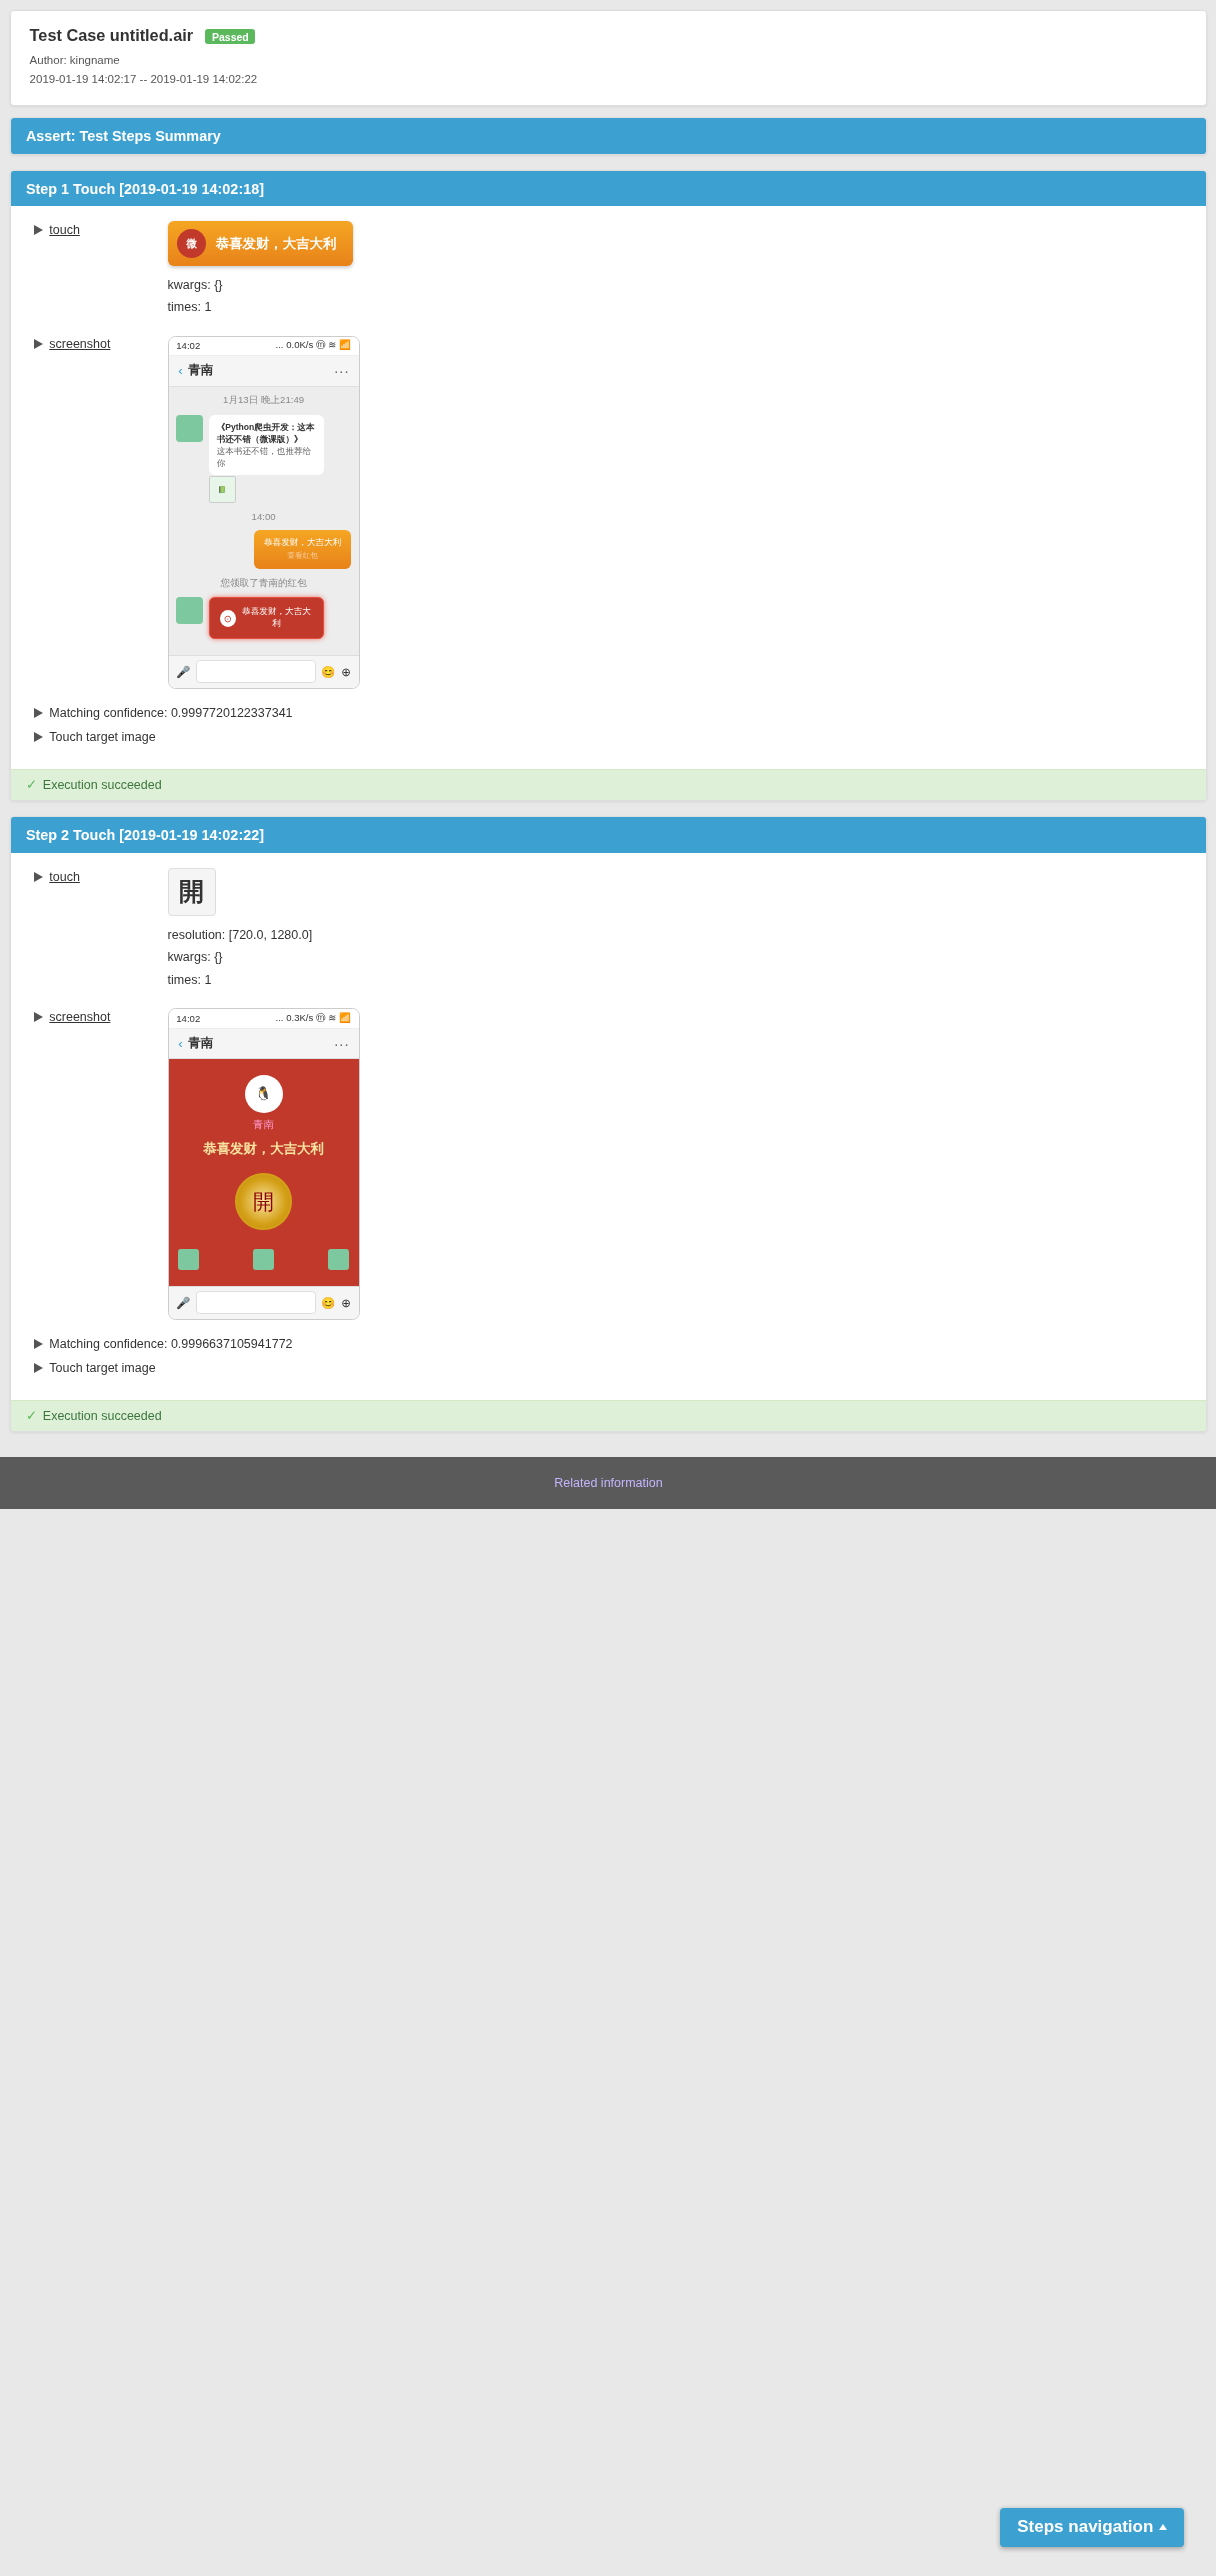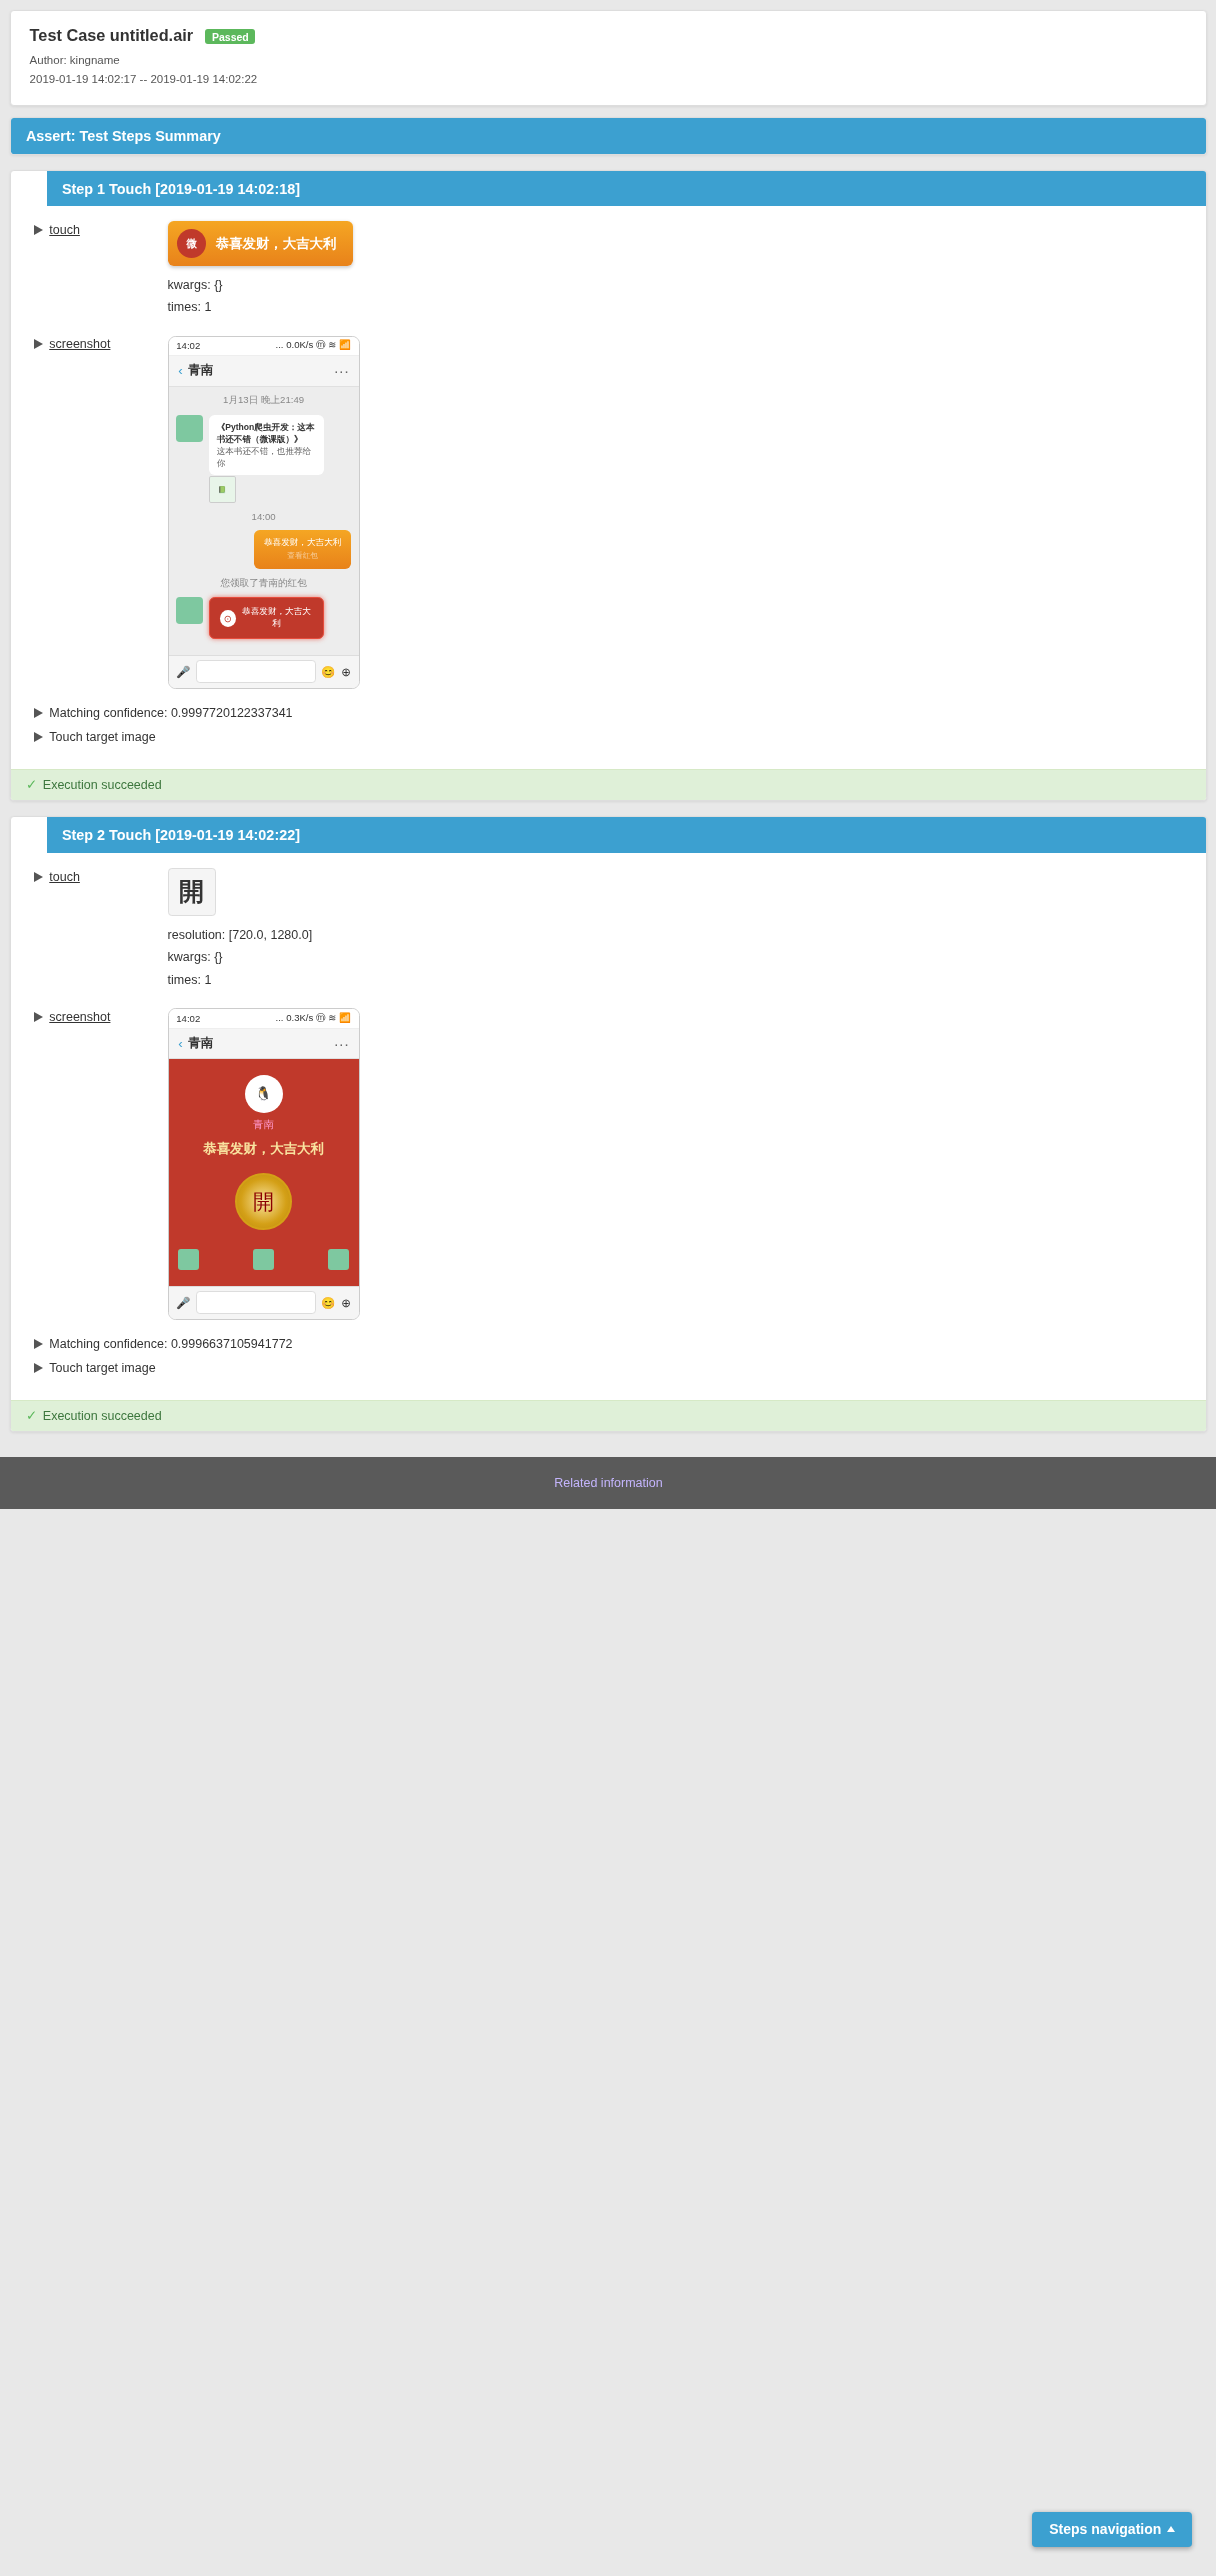--- a/index.html
+++ b/index.html
@@ -87,21 +87,20 @@
       overflow: hidden;
       box-shadow: 0 1px 2.9px rgba(0,0,0,0.08);
     }
 
     .step-header {
       background: #3ca0d0;
       color: #fff;
       font-size: 14.4px;
       font-weight: bold;
       padding: 9.6px 15.3px;
-      margin-left: 36px;
     }
 
     .step-body {
       padding: 15.3px 23px;
     }
 
     .step-row {
       display: flex;
       align-items: flex-start;
       margin-bottom: 17px;
@@ -403,27 +402,27 @@
       text-align: center;
       padding: 19px;
       font-size: 12.5px;
       margin-top: 0;
     }
 
     
     .steps-nav-btn {
       position: fixed;
       bottom: 29px;
-      right: 24px;
+      right: 32px;
       background: #3ca0d0;
       color: #fff;
       border: none;
       border-radius: 3.8px;
       padding: 9.6px 17px;
-      font-size: 14px;
+      font-size: 17px;
       font-weight: bold;
       display: flex;
       align-items: center;
       gap: 5.7px;
       cursor: pointer;
       box-shadow: 0 1.9px 5.7px rgba(0,0,0,0.3);
     }
 
     .steps-nav-btn .chevron-up {
       width: 0;

